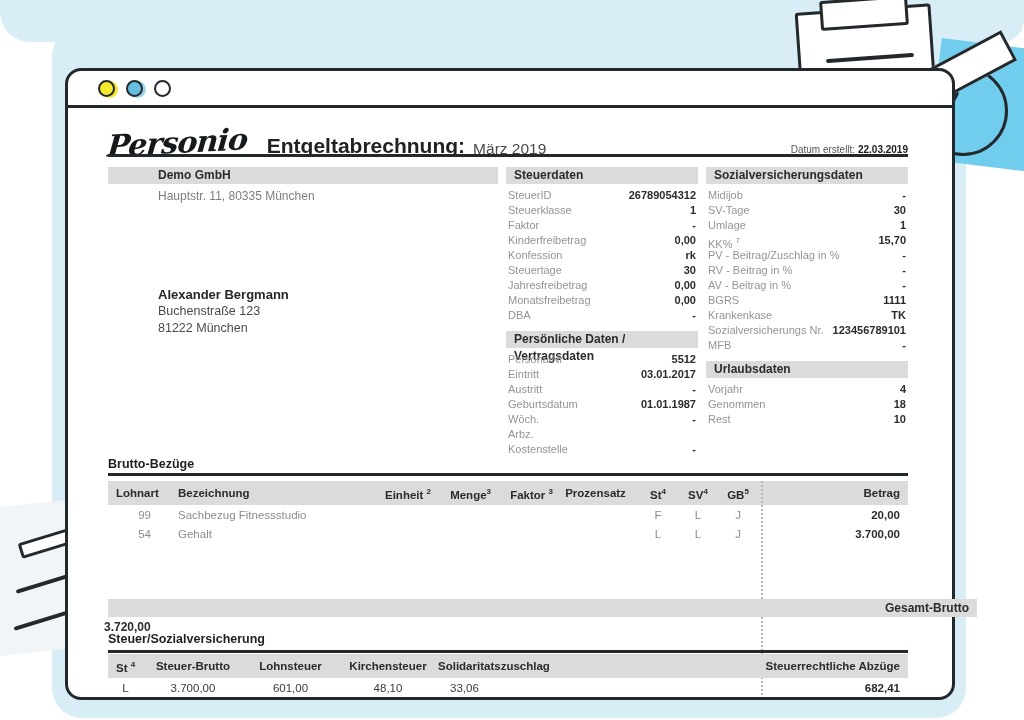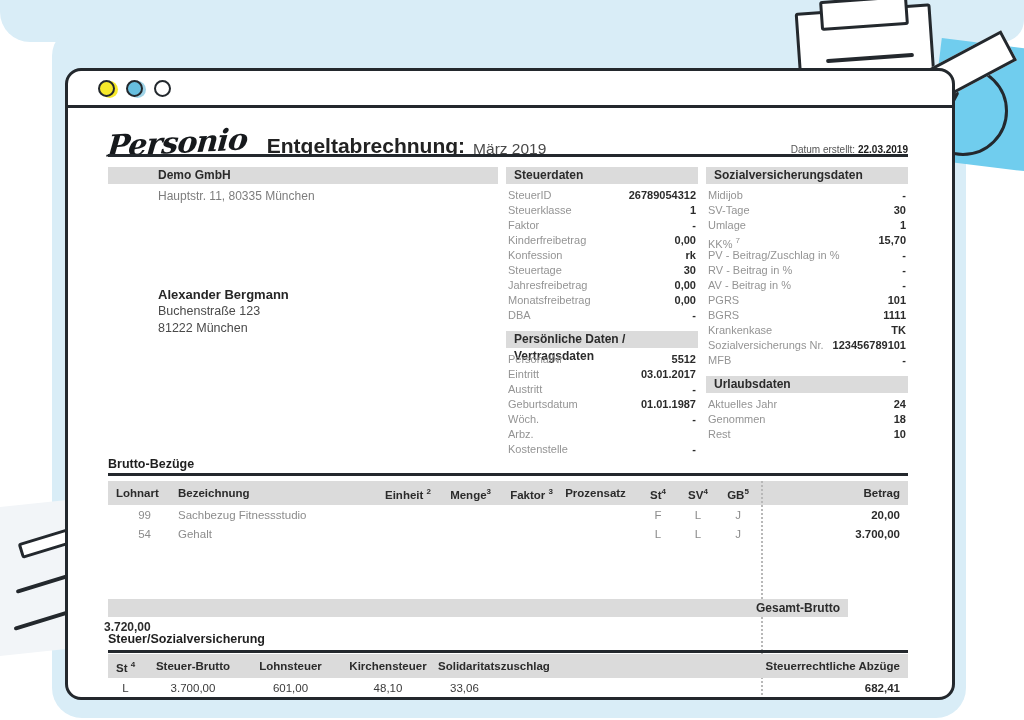--- a/index.html
+++ b/index.html
@@ -89,21 +89,21 @@
   .trow .d-st{padding-left:0;text-align:center;}
   .d-sb{width:100px;text-align:center;}
   .d-ls{width:95px;text-align:center;}
   .d-ks{width:100px;text-align:center;}
   .d-soli{width:140px;text-align:left;}
   .trow .d-soli{padding-left:12px;box-sizing:border-box;}
   .d-abz{margin-left:auto;width:170px;text-align:right;padding-right:8px;box-sizing:border-box;}
   .val{color:#3a3a3a;}
 
   .dotline{position:absolute;left:693px;top:373px;height:214px;width:0;border-left:2px dotted #b8b8b8;}
-  .gesamt-bar{position:absolute;left:40px;top:491px;width:740px;height:18px;line-height:18px;background:#dbdbdb;font-size:12px;font-weight:bold;text-align:right;padding-right:8px;box-sizing:border-box;color:#2b2b2b;}
+  .gesamt-bar{position:absolute;left:40px;top:491px;width:869px;height:18px;line-height:18px;background:#dbdbdb;font-size:12px;font-weight:bold;text-align:right;padding-right:8px;box-sizing:border-box;color:#2b2b2b;}
   .gesamt-val{position:absolute;left:36px;top:512px;width:800px;text-align:left;padding-right:8px;box-sizing:border-box;font-size:12px;font-weight:bold;color:#2b2b2b;}
 </style>
 </head>
 <body>
 
 <div class="stage">
 
   <div class="wash-top"></div>
   <div class="wash-glow"></div>
 
@@ -250,45 +250,41 @@
               </div>
             <div class="drow">
                 <span class="dl">RV - Beitrag in %</span>
                 <span class="dv">-</span>
               </div>
             <div class="drow">
                 <span class="dl">AV - Beitrag in %</span>
                 <span class="dv">-</span>
               </div>
             <div class="drow">
-                <span class="dl">PGRS</span>
-                <span class="dv">101</span>
-              </div>
-            <div class="drow">
                 <span class="dl">BGRS</span>
                 <span class="dv">1111</span>
               </div>
             <div class="drow">
                 <span class="dl">Krankenkase</span>
                 <span class="dv">TK</span>
               </div>
             <div class="drow">
                 <span class="dl">Sozialversicherungs Nr.</span>
                 <span class="dv">123456789101</span>
               </div>
             <div class="drow">
                 <span class="dl">MFB</span>
                 <span class="dv">-</span>
               </div>
           </div>
           <div class="colbar bar2">Urlaubsdaten</div>
           <div class="rows">
             <div class="drow">
-                <span class="dl">Aktuelles Jahr</span>
-                <span class="dv">24</span>
+                <span class="dl">Vorjahr</span>
+                <span class="dv">4</span>
               </div>
             <div class="drow">
                 <span class="dl">Genommen</span>
                 <span class="dv">18</span>
               </div>
             <div class="drow">
                 <span class="dl">Rest</span>
                 <span class="dv">10</span>
               </div>
           </div>

